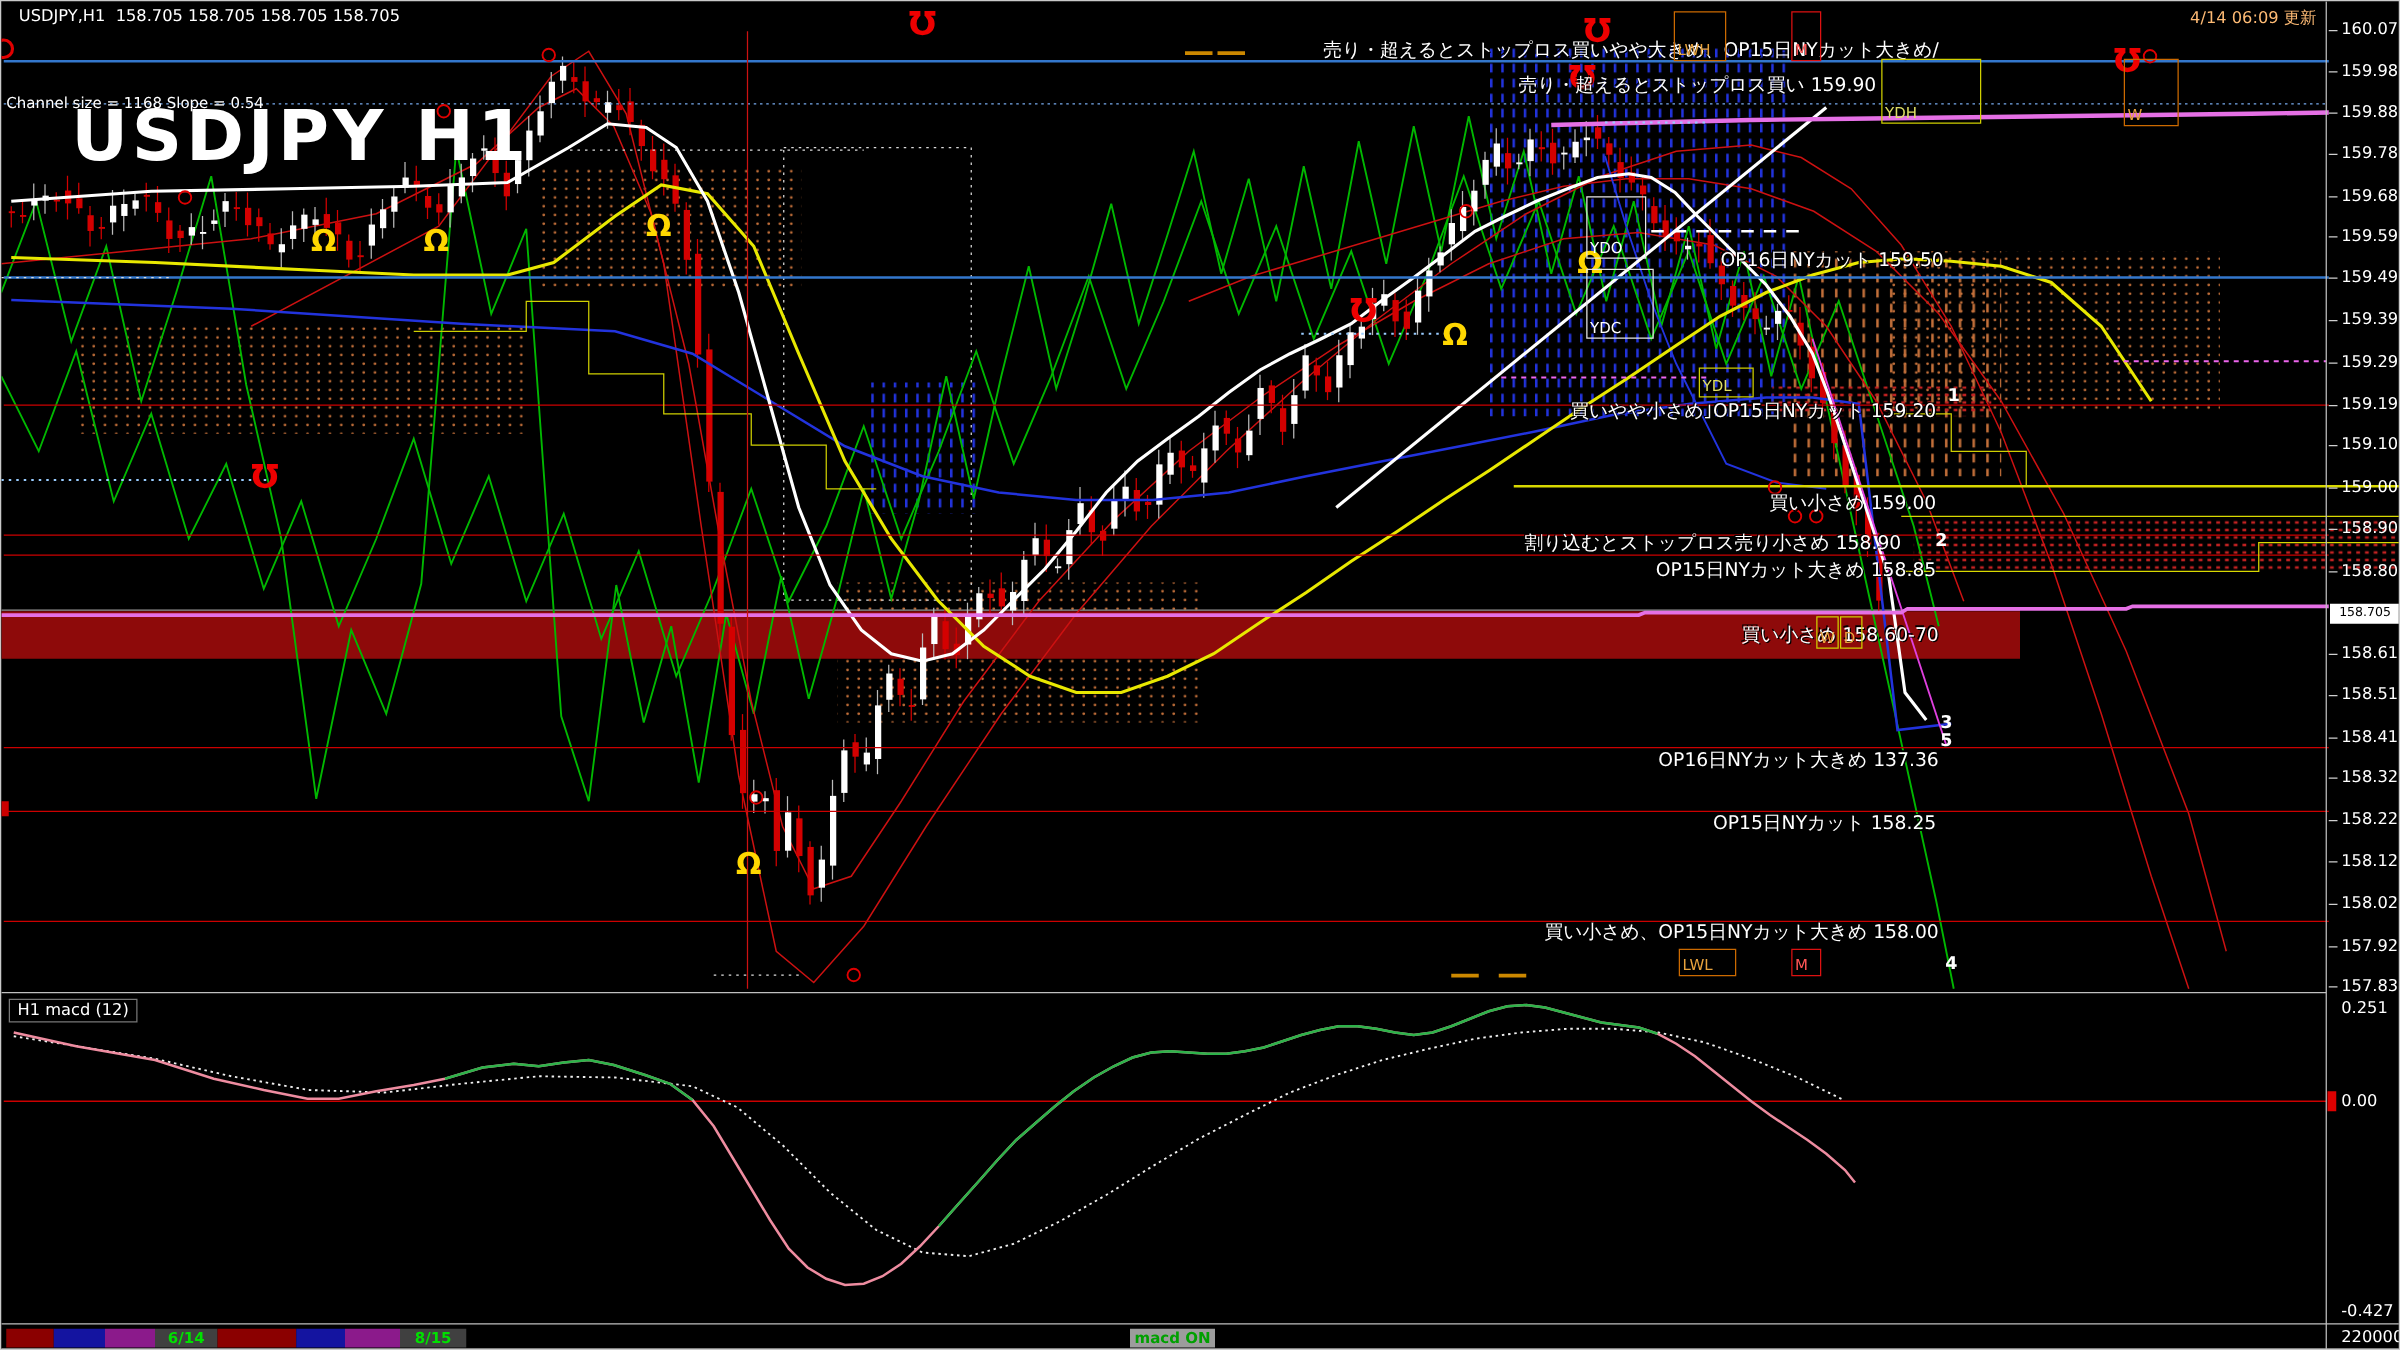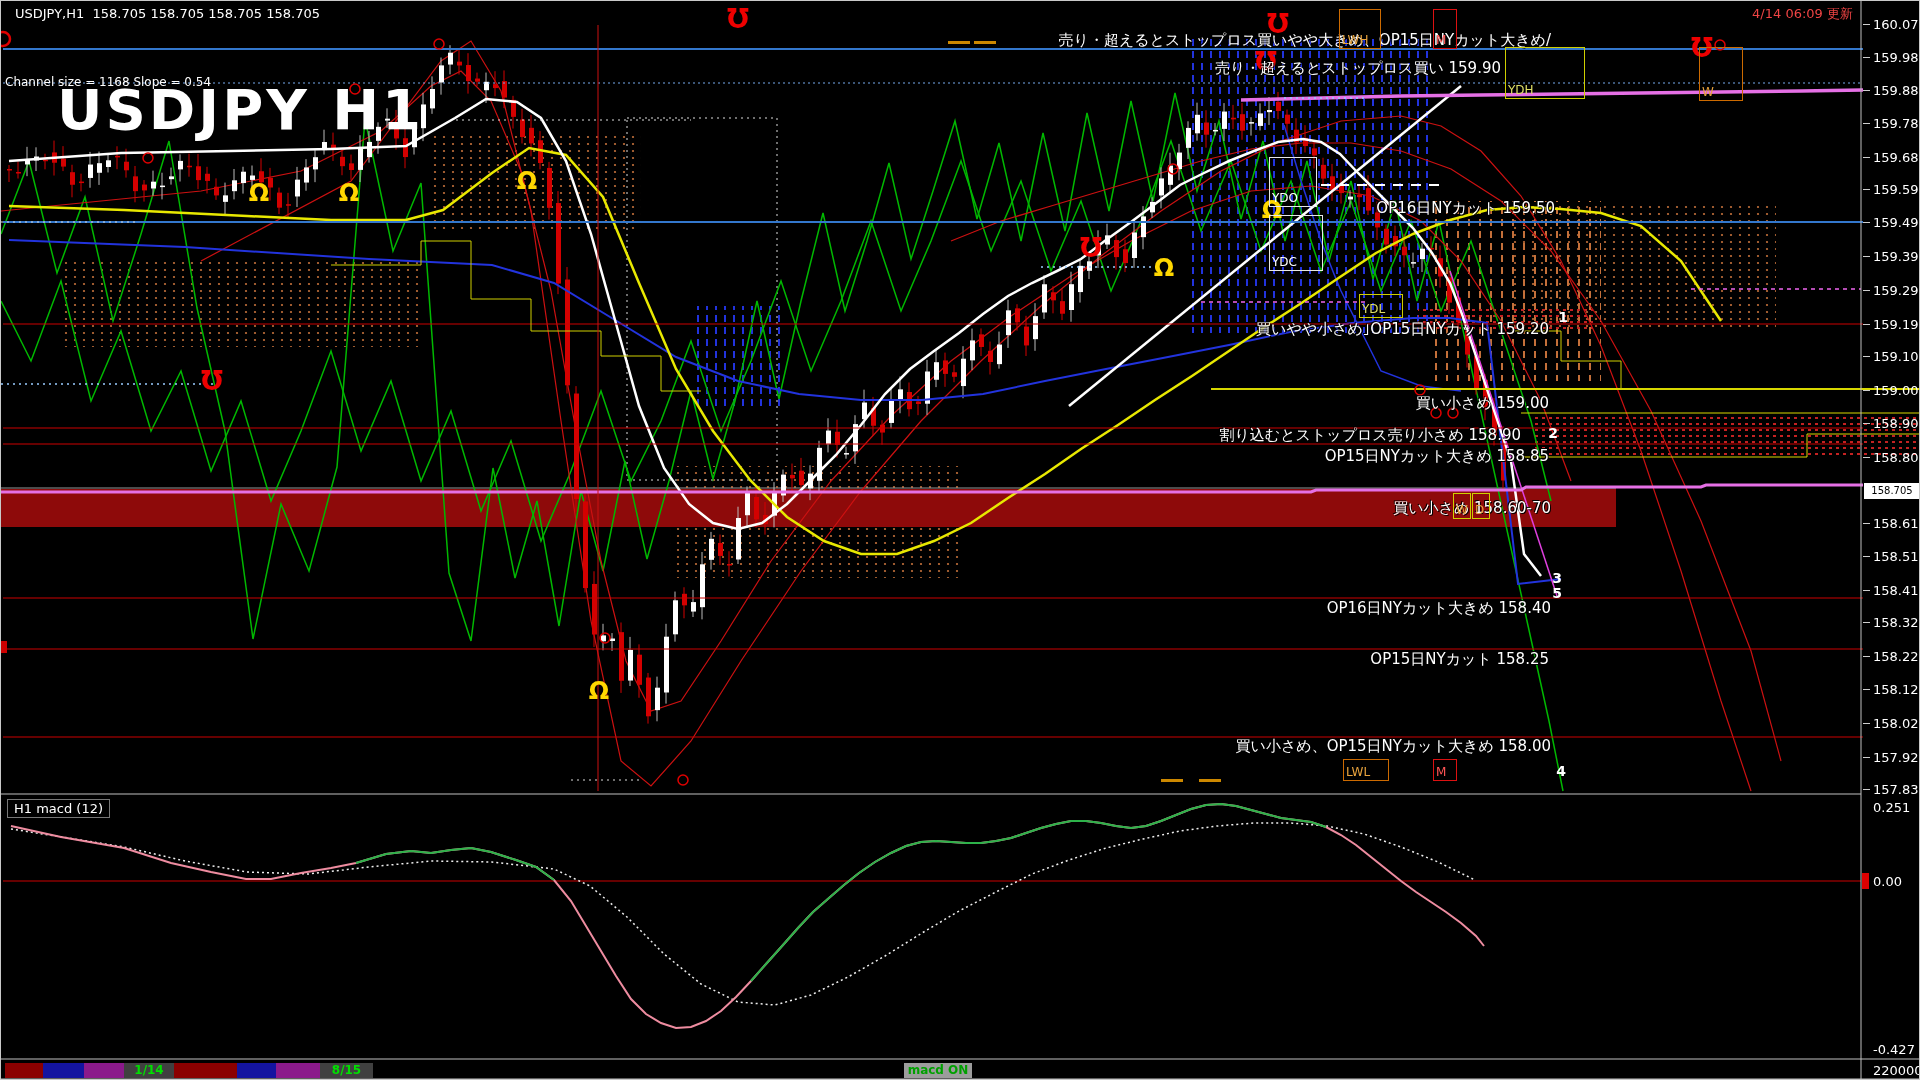--- a/index.html
+++ b/index.html
@@ -1,21 +1,21 @@
 <!DOCTYPE html>
 <html><head>
 <meta charset="utf-8">
 <style>
   html,body{margin:0;padding:0;background:#000;}
   #app{position:relative;width:1920px;height:1080px;background:#000;overflow:hidden;
        font-family:"DejaVu Sans","Liberation Sans",sans-serif;border:1px solid #c9c9c9;box-sizing:border-box;}
   #chart-svg{position:absolute;left:0;top:0;}
   .abs{position:absolute;}
   #symbol-title{left:14px;top:5px;color:#fff;font-size:13px;white-space:pre;}
-  #update-time{right:66px;top:4px;color:#ef4444;font-size:13px;}
+  #update-time{right:66px;top:4px;color:#fdba74;font-size:13px;}
   #watermark{left:56px;top:76px;color:#ffffff;font-size:56px;font-weight:600;letter-spacing:3px;z-index:3;text-align:center;}
   #channel-info{left:4px;top:74px;color:#fff;font-size:12px;z-index:4;}
   .axis-label{position:absolute;left:1872px;color:#fff;font-size:13px;transform:translateY(-50%);}
   .axis-tick{position:absolute;left:1862px;width:7px;height:1px;background:#cfcfcf;}
   .annotation{position:absolute;color:#fff;font-size:15px;white-space:nowrap;transform:translateY(-50%);
               text-shadow:1px 1px 0 #000, -1px -1px 0 #000;z-index:5;}
   .seq-num{position:absolute;color:#fff;font-size:14px;font-weight:bold;transform:translate(-50%,-50%);z-index:5;}
   .chart-box{position:absolute;border:1px solid;display:flex;align-items:flex-end;box-sizing:border-box;
              font-size:12px;padding:1px 2px;z-index:5;background:transparent;}
   .marker{position:absolute;font-weight:bold;transform:translate(-50%,-50%);z-index:4;line-height:1;}
@@ -483,21 +483,21 @@
 
   <div id="overlays">
       <div class="annotation" style="right: 368px; top: 39px;">売り・超えるとストップロス買いやや大きめ、OP15日NYカット大きめ/</div>
       <div class="annotation" style="right: 418px; top: 67px;">売り・超えるとストップロス買い 159.90</div>
       <div class="annotation" style="right: 364px; top: 207px;">OP16日NYカット 159.50</div>
       <div class="annotation" style="right: 370px; top: 328px;">買いやや小さめ｣OP15日NYカット 159.20</div>
       <div class="annotation" style="right: 370px; top: 402px;">買い小さめ 159.00</div>
       <div class="annotation" style="right: 398px; top: 434px;">割り込むとストップロス売り小さめ 158.90</div>
       <div class="annotation" style="right: 370px; top: 455px;">OP15日NYカット大きめ 158.85</div>
       <div class="annotation" style="right: 368px; top: 507px;">買い小さめ 158.60-70</div>
-      <div class="annotation" style="right: 368px; top: 607px;">OP16日NYカット大きめ 158.40</div>
+      <div class="annotation" style="right: 368px; top: 607px;">OP16日NYカット大きめ 137.36</div>
       <div class="annotation" style="right: 370px; top: 658px;">OP15日NYカット 158.25</div>
       <div class="annotation" style="right: 368px; top: 745px;">買い小さめ、OP15日NYカット大きめ 158.00</div>
       <div class="seq-num" style="left: 1562px; top: 316px;">1</div>
       <div class="seq-num" style="left: 1552px; top: 432px;">2</div>
       <div class="seq-num" style="left: 1556px; top: 577px;">3</div>
       <div class="seq-num" style="left: 1556px; top: 592px;">5</div>
       <div class="seq-num" style="left: 1560px; top: 770px;">4</div>
       <div class="chart-box" style="left: 1338px; top: 8px; width: 42px; height: 40px; border-color: rgb(204, 106, 0); color: rgb(232, 163, 61);">LWH</div>
       <div class="chart-box" style="left: 1432px; top: 8px; width: 24px; height: 40px; border-color: rgb(221, 17, 17); color: rgb(255, 85, 85);">M</div>
       <div class="chart-box" style="left: 1504px; top: 46px; width: 80px; height: 52px; border-color: rgb(207, 207, 0); color: rgb(223, 223, 102);">YDH</div>
@@ -574,21 +574,21 @@
       <div class="axis-label" style="top: 1048px;">-0.427</div>
       <div class="axis-label" style="top: 1069px;">220000</div>
     </div>
   <div class="abs" id="current-price-badge">158.705</div>
   <div class="abs" id="macd-label-wrap">H1  macd (12)</div>
   <div id="session-bar">
       <div class="sess-seg" style="left: 4px; width: 38px; background: rgb(139, 0, 0);"></div>
       <div class="sess-seg" style="left: 42px; width: 41px; background: rgb(20, 20, 160);"></div>
       <div class="sess-seg" style="left: 83px; width: 40px; background: rgb(139, 26, 139);"></div>
       <div class="sess-seg" style="left: 123px; width: 50px; background: rgb(64, 64, 64);"></div>
-      <div class="sess-label" style="left: 123px; width: 50px; text-align: center;">1/14</div>
+      <div class="sess-label" style="left: 123px; width: 50px; text-align: center;">6/14</div>
       <div class="sess-seg" style="left: 173px; width: 63px; background: rgb(139, 0, 0);"></div>
       <div class="sess-seg" style="left: 236px; width: 39px; background: rgb(20, 20, 160);"></div>
       <div class="sess-seg" style="left: 275px; width: 44px; background: rgb(139, 26, 139);"></div>
       <div class="sess-seg" style="left: 319px; width: 53px; background: rgb(64, 64, 64);"></div>
       <div class="sess-label" style="left: 319px; width: 53px; text-align: center;">8/15</div>
     </div>
   <div class="abs" id="macd-on-badge">macd ON</div>
 </div>
 
 </body></html>

